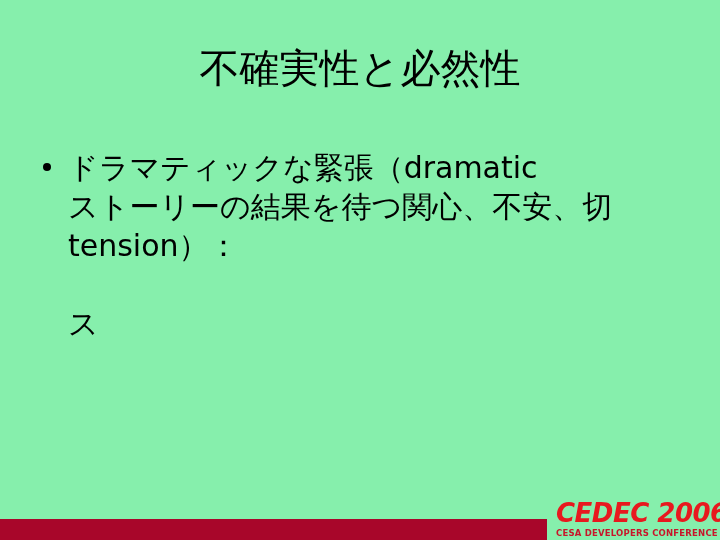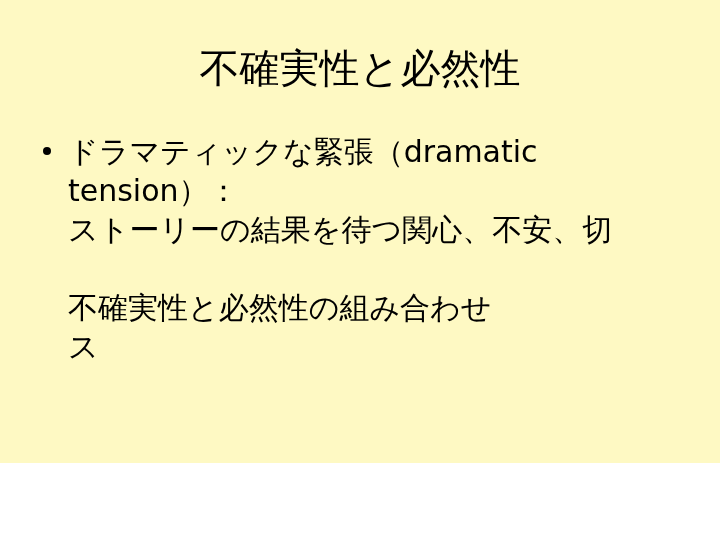--- a/index.html
+++ b/index.html
@@ -6,22 +6,22 @@
     margin: 0;
     padding: 0;
     background: #ffffff;
   }
   body {
     font-family: "DejaVu Sans", "Liberation Sans", sans-serif;
   }
   #slide {
     position: relative;
     width: 720px;
-    height: 463px;
-    background: #fef9c3;
+    height: 540px;
+    background: #86efac;
     overflow: hidden;
   }
 
   
   #slide-title {
     position: absolute;
     left: 0;
     top: 44px;
     width: 720px;
     text-align: center;
@@ -39,20 +39,21 @@
     left: 32px;
     top: 132px;
     width: 640px;
   }
   .bullet-row {
     position: relative;
     padding-left: 36px;
     font-size: 30px;
     line-height: 39px;
     color: #000000;
+    margin-top: 16px;
   }
   .bullet-marker {
     position: absolute;
     left: 11px;
     top: 15px;
     width: 8px;
     height: 8px;
     border-radius: 50%;
     background: #000000;
   }
@@ -109,28 +110,28 @@
 
 <div id="slide">
 
   <div id="slide-title">不確実性と必然性</div>
 
   <div id="body-block">
 
     <div class="bullet-row">
       <span class="bullet-marker"></span>
       <div class="body-line"><span>ドラマティックな緊張（dramatic</span></div>
+      <div class="body-line"><span>ストーリーの結果を待つ関心、不安、切</span></div>
       <div class="body-line"><span>tension）：</span></div>
-      <div class="body-line"><span>ストーリーの結果を待つ関心、不安、切</span></div>
       <div class="blank-line"></div>
-      <div class="body-line"><span>不確実性と必然性の組み合わせ</span></div>
       <div class="body-line"><span>ス</span></div>
     </div>
 
   </div>
 
   <div id="footer-bar"></div>
 
   <div id="footer-logo">
+    <div id="logo-main">CEDEC 2006</div>
     <div id="logo-sub">CESA DEVELOPERS CONFERENCE 2006</div>
   </div>
 
 </div>
 
 </body></html>

